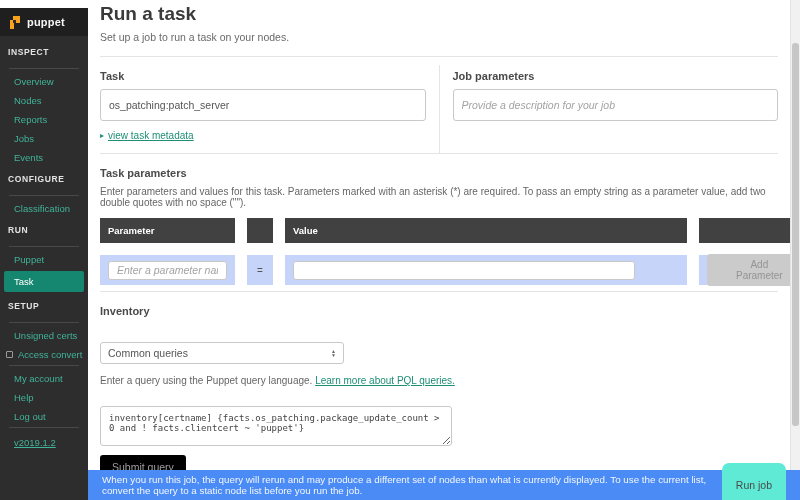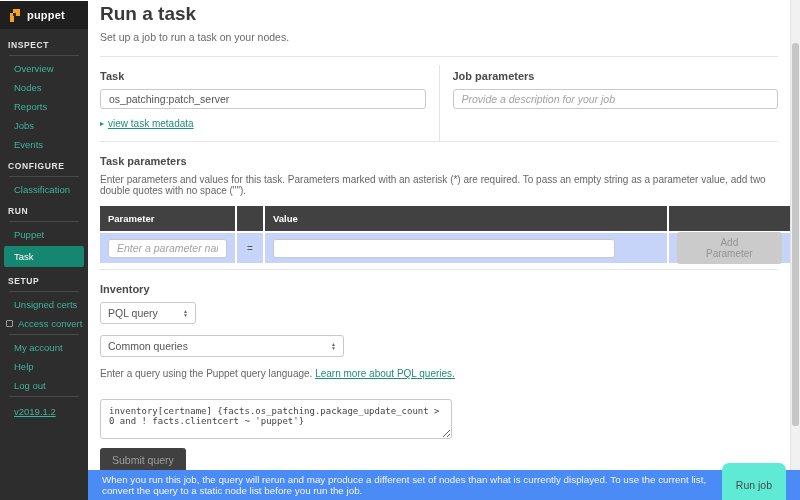--- a/index.html
+++ b/index.html
@@ -1,68 +1,68 @@
 <!DOCTYPE html>
 <html><head>
 <meta charset="utf-8">
 <style>
   * { box-sizing: border-box; margin: 0; padding: 0; }
   html,body { width:800px; height:500px; }
   body { font-family:"Liberation Sans", sans-serif; background:#fff; }
   .page { position:relative; width:800px; height:500px; overflow:hidden; background:#fff; }
 
   
-  .sidebar { position:absolute; left:0; top:1px; bottom:0; width:88px; background:#2d2d2d; z-index:6; }
+  .sidebar { position:absolute; left:0; top:8px; bottom:0; width:88px; background:#2d2d2d; z-index:6; }
   .logo-bar { height:28px; background:#1f1f1f; display:flex; align-items:center; padding-left:9px; gap:5px; }
   .logo-text { color:#f5f5f5; font-size:11px; font-weight:bold; letter-spacing:.2px; }
   .nav { padding-top:4px; }
-  .nav-heading { color:#e2e2e2; font-size:8.5px; font-weight:bold; letter-spacing:.6px; padding:7px 0 4px 8px; }
+  .nav-heading { color:#e2e2e2; font-size:8.5px; font-weight:bold; letter-spacing:.6px; padding:7px 0 10px 8px; }
   .nav-divider { border-top:1px solid #484848; margin:1px 9px 3px 9px; }
   .nav-item { color:#41b399; font-size:9.5px; padding:4px 0 4px 14px; cursor:pointer; display:flex; align-items:center; }
   .nav-item.active { background:#15866f; color:#fff; margin:2px 4px; padding:5px 0 5px 10px; border-radius:2px; }
   .ext-box { display:inline-block; width:7px; height:7px; border:1px solid #9a9a9a; margin:0 5px 0 -8px; border-radius:1px; }
   .version { display:inline-block; color:#41b399; font-size:9.5px; text-decoration:underline; padding:6px 0 0 14px; cursor:pointer; }
 
   
   .main { position:absolute; left:88px; right:10px; top:0; bottom:0; background:#fff; padding:0 12px 0 12px; overflow:hidden; }
   h1 { font-size:19px; color:#3a3a3a; margin:3px 0 6px; }
   .subtitle { font-size:10.5px; color:#696969; margin-bottom:13px; }
   .hr { border-top:1px solid #e4e4e4; }
   .two-col { display:grid; grid-template-columns:1fr 1px 1fr; }
   .two-col .vdiv { background:#e4e4e4; margin-top:8px; }
   .col-left { padding-right:13px; }
   .col-right { padding-left:13px; }
   h3 { font-size:11px; color:#4a4a4a; margin:13px 0 7px; }
-  .text-input { width:100%; height:20px; border:1px solid #c9c9c9; border-radius:3px; padding:0 8px; font-size:10.5px; color:#555; font-family:"Liberation Sans",sans-serif; }
+  .text-input { width:100%; height:32px; border:1px solid #c9c9c9; border-radius:3px; padding:0 8px; font-size:10.5px; color:#555; font-family:"Liberation Sans",sans-serif; }
   .text-input::placeholder { font-style:italic; color:#a3a3a3; }
   .meta-link { display:inline-flex; align-items:center; gap:4px; margin:9px 0 12px; font-size:10px; color:#1e8e76; cursor:pointer; }
   .meta-link .lbl { text-decoration:underline; }
   .caret { font-size:8px; }
 
   .section-desc { font-size:10px; color:#666; margin-bottom:10px; }
 
   
-  .param-table { display:grid; grid-template-columns:135px 26px 402px 1fr; gap:2px; margin-bottom:6px; }
+  .param-table { display:grid; grid-template-columns:135px 26px 402px 1fr; gap:12px; margin-bottom:6px; }
   .ph-cell { background:#414141; color:#fff; font-size:9.5px; font-weight:bold; padding:7px 8px; }
   .pr-cell { background:#c5d4f8; height:30px; display:flex; align-items:center; padding:0 8px; }
   .pr-cell .text-input { background:#fff; height:19px; }
   .eq { color:#555; font-size:10px; width:100%; text-align:center; }
   .value-input { width:342px; max-width:100%; }
   .btn-cell { justify-content:flex-end; }
   .btn-disabled { background:#cbcbcb; color:#949494; border:none; border-radius:3px; padding:5px 29px; font-size:10px; font-family:"Liberation Sans",sans-serif; }
 
   
   .select { display:inline-flex; justify-content:space-between; align-items:center; border:1px solid #c9c9c9; border-radius:3px; height:22px; padding:0 7px; font-size:10.5px; color:#555; background:#fff; cursor:pointer; }
   .sel-type { width:96px; margin-bottom:11px; }
   .sel-common { width:244px; margin-bottom:11px; }
   .sort-arrows { display:flex; flex-direction:column; font-size:5px; line-height:4.5px; color:#666; }
   .help-text { font-size:10px; color:#666; margin-bottom:20px; }
   .link { color:#1e8e76; text-decoration:underline; cursor:pointer; }
   .query-box { width:352px; height:40px; resize:both; border:1px solid #c9c9c9; border-radius:3px; padding:6px 8px; font-family:"DejaVu Sans Mono", monospace; font-size:9px; color:#444; display:block; }
-  .submit-btn { margin:9px 0 12px; background:#404040; color:#9e9e9e; border:none; border-radius:3px; padding:6px 12px; font-size:10.5px; font-family:"Liberation Sans",sans-serif; }
+  .submit-btn { margin:9px 0 12px; background:#000000; color:#9e9e9e; border:none; border-radius:3px; padding:6px 12px; font-size:10.5px; font-family:"Liberation Sans",sans-serif; }
 
   
   .nodes-count { display:flex; align-items:center; gap:5px; font-size:11px; font-weight:bold; color:#4a4a4a; margin:12px 0 8px; }
   .info-dot { width:10px; height:10px; border-radius:50%; background:#ababab; color:#fff; font-size:7px; font-weight:bold; display:inline-flex; align-items:center; justify-content:center; }
 
   
   .banner { position:absolute; left:88px; right:0; bottom:0; height:30px; background:#4a8bf5; display:flex; align-items:center; gap:10px; padding:0 14px; z-index:7; }
   .banner .msg { color:#f2f6ff; font-size:9.8px; flex:1; }
   .run-btn { background:#5eead4; color:#4a4a4a; border:none; border-radius:7px; padding:16px 14px; font-size:10.5px; white-space:nowrap; font-family:"Liberation Sans",sans-serif; }
 
@@ -162,27 +162,20 @@
       </div>
       <div class="pr-cell btn-cell">
         <button class="btn-disabled">Add Parameter</button>
       </div>
     </div>
 
     <div class="hr"></div>
 
     
     <h3>Inventory</h3>
-    <div class="select sel-type">
-      <span>PQL query</span>
-      <span class="sort-arrows">
-          <span>▲</span>
-          <span>▼</span>
-        </span>
-    </div>
     <br>
     <div class="select sel-common">
       <span>Common queries</span>
       <span class="sort-arrows">
           <span>▲</span>
           <span>▼</span>
         </span>
     </div>
     <div class="help-text">
       <span>Enter a query using the Puppet query language.</span>

